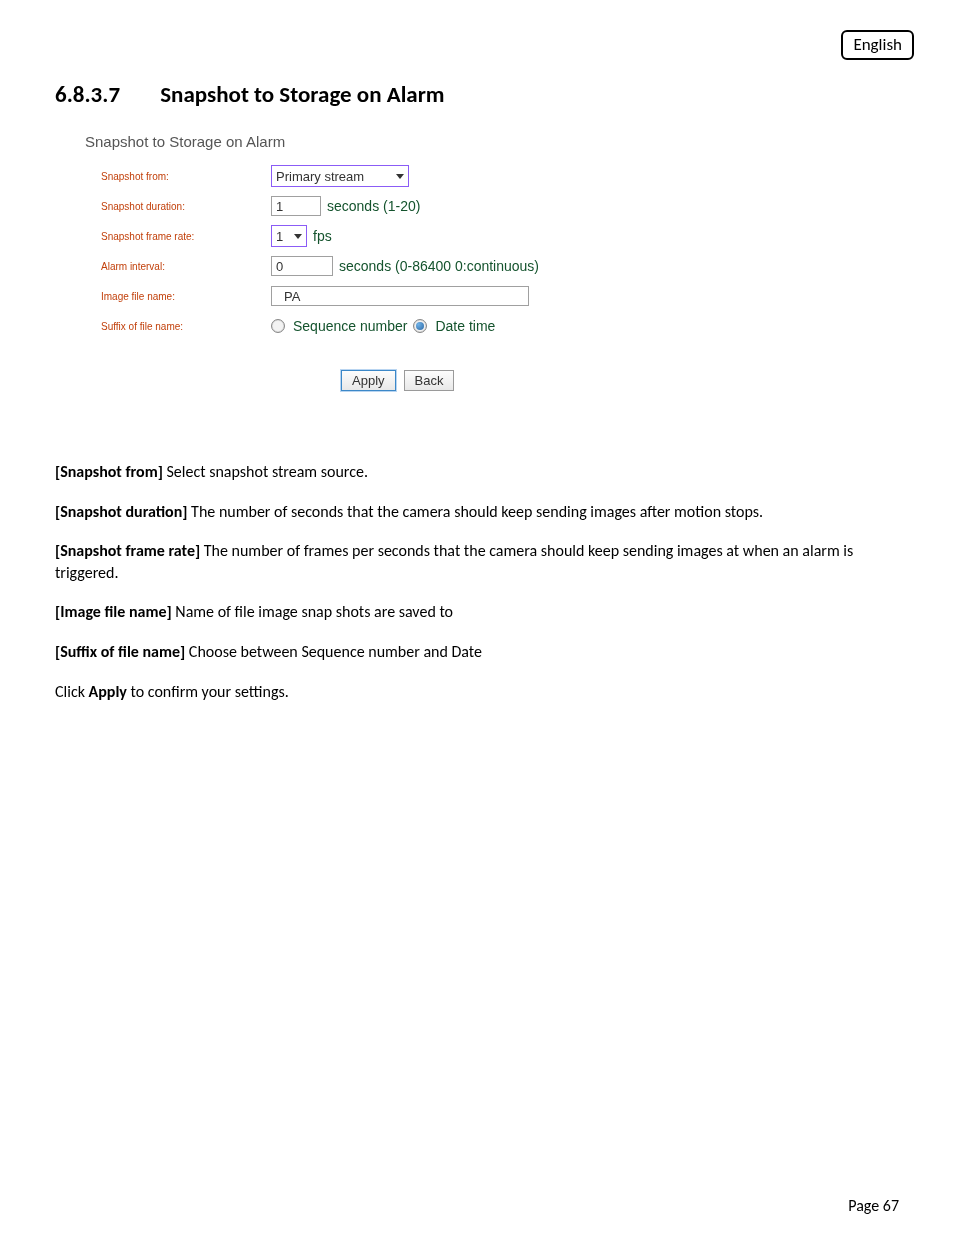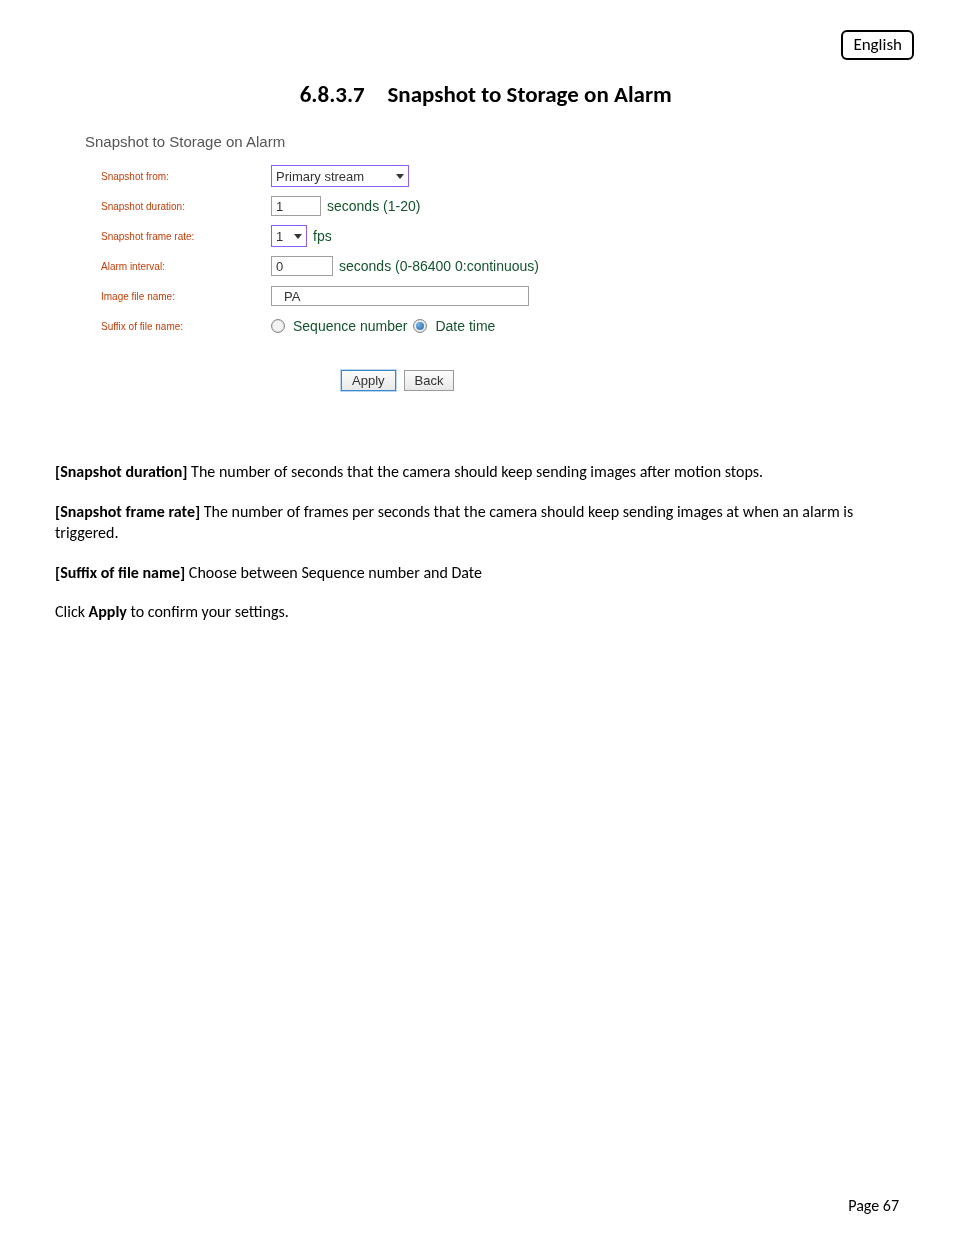--- a/index.html
+++ b/index.html
@@ -24,21 +24,20 @@
     border: 2px solid #000;
     border-radius: 6px;
     padding: 2px 10px 3px 10px;
     font-weight: normal;
     font-size: 17px;
   }
   h1.section {
     font-size: 23px;
     font-weight: bold;
     margin: 50px 0 25px 0;
-    text-align: center;
   }
   h1.section .num { display:inline-block; width: 100px; }
 
   
   .ui-panel {
     margin: 10px 0 10px 30px;
     font-family: "Trebuchet MS", Arial, sans-serif;
     font-size: 14px;
     color: #555;
     width: 560px;
@@ -232,22 +231,24 @@
       </div>
 
       <div class="btnrow">
         <div class="btn primary">Apply</div>
         <div class="btn">Back</div>
       </div>
     </div>
   </div>
 
   <div class="desc">
+    <p><b>[Snapshot from]</b><span> Select snapshot stream source.</span></p>
     <p><b>[Snapshot duration]</b><span> The number of seconds that the camera should keep sending images after motion stops.</span></p>
     <p><b>[Snapshot frame rate]</b><span> The number of frames per seconds that the camera should keep sending images at when an alarm is triggered.</span></p>
+    <p><b>[Image file name]</b><span> Name of file image snap shots are saved to</span></p>
     <p><b>[Suffix of file name]</b><span> Choose between Sequence number and Date</span></p>
     <p>
       <span>Click </span><b>Apply</b><span> to confirm your settings.</span>
     </p>
   </div>
 
   <div class="footer">
     <span>Page </span><span>67</span>
   </div>
 

